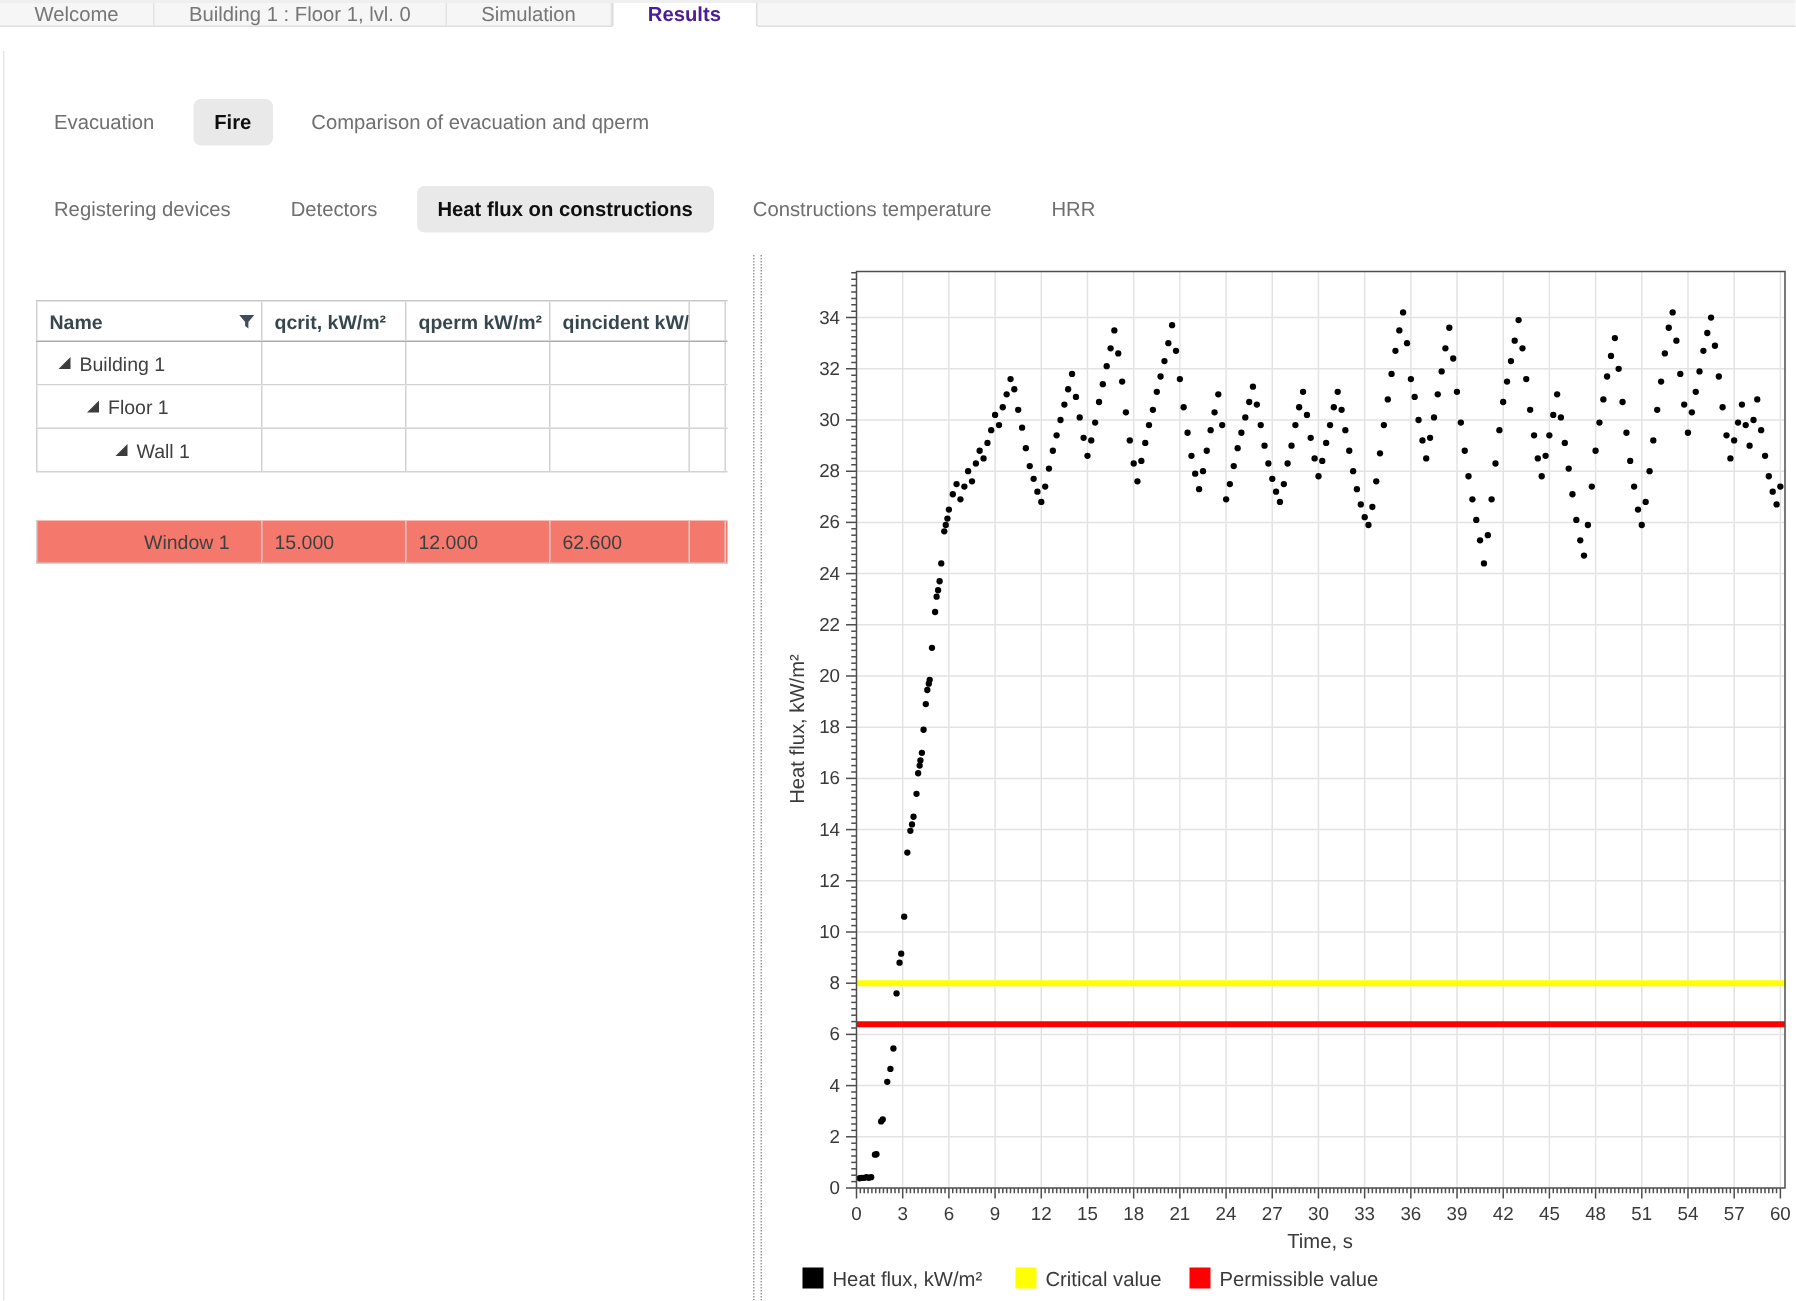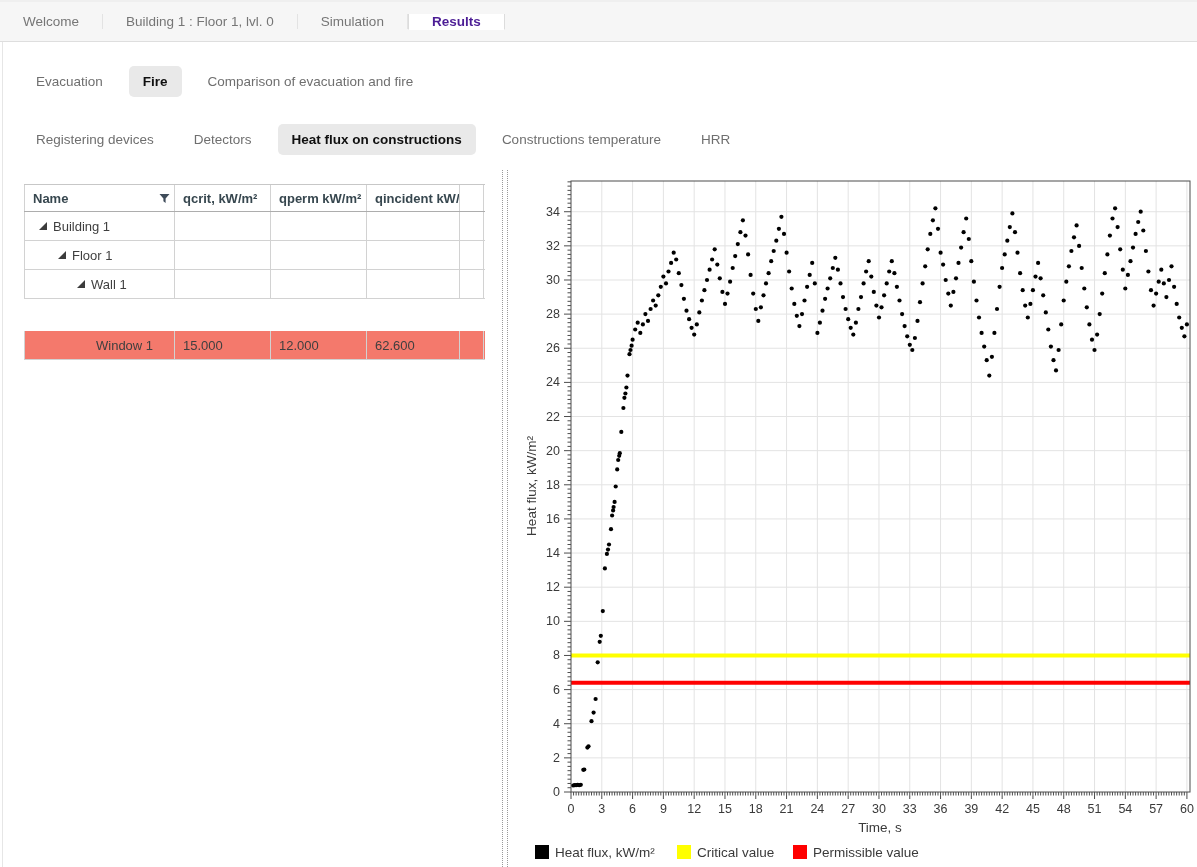--- a/index.html
+++ b/index.html
@@ -3,23 +3,23 @@
 <meta charset="utf-8">
 <style>
   * { box-sizing: border-box; }
   html,body { margin:0; padding:0; }
   body {
     width:1197px; height:867px; position:relative; overflow:hidden;
     background:#ffffff; font-family:"Liberation Sans", sans-serif; color:#3f3f3f;
   }
   
   .tabbar {
-    position:absolute; top:0; left:0; right:0; height:42px;
+    position:absolute; top:0; left:0; right:0; height:18px;
     background:#f6f6f6; border-top:2px solid #efefef; border-bottom:1px solid #dedede;
-    display:flex; align-items:center;
+    display:flex; align-items:flex-end;
   }
   .wtab {
     padding:0 23px; display:flex; align-items:center; font-size:13.5px; color:#767676;
     border-right:1px solid #e3e3e3; cursor:default; white-space:nowrap;
   }
   .wtab.active {
     background:#ffffff; color:#4c1d95; font-weight:bold;
     border-left:1px solid #dcdcdc; border-right:1px solid #dcdcdc;
     margin-bottom:-1px; border-bottom:1px solid #ffffff;
   }
@@ -29,21 +29,21 @@
   .pillrow { position:absolute; left:22px; display:flex; gap:12px; align-items:center; }
   .pillrow.mode { top:66px; }
   .pillrow.fire { top:124px; }
   .pill {
     padding:8px 14px; font-size:13.5px; color:#6f6f6f; border-radius:5px;
     white-space:nowrap; cursor:default;
   }
   .pill.active { background:#e9e9e9; color:#0f0f0f; font-weight:bold;text-align:right; }
 
   
-  .tree-table { position:absolute; left:24px; top:184px; width:461px; font-size:13px; }
+  .tree-table { position:absolute; left:24px; top:200px; width:461px; font-size:13px; }
   .trow { display:flex; height:29px; border-bottom:1px solid #d2d2d2; background:#fff; }
   .trow.header {
     height:28px; border-top:1px solid #c7c7c7; border-bottom:1px solid #adadad;
     font-weight:bold; color:#37474f;
   }
   .trow.selected { background:#e6e6e6; }
   .trow.exceeded { background:#f4796c;margin-top:32px; }
   .tcell {
     flex:none; border-right:1px solid #d2d2d2; display:flex; align-items:center;
     padding:0 4px 0 8px; overflow:hidden; white-space:nowrap; position:relative;
@@ -75,21 +75,21 @@
 <div class="tabbar" id="window-tab-bar">
     <div class="wtab">Welcome</div>
     <div class="wtab">Building 1 : Floor 1, lvl. 0</div>
     <div class="wtab">Simulation</div>
     <div class="wtab active">Results</div>
   </div>
 
 <div class="pillrow mode" id="mode-tabs">
     <div class="pill">Evacuation</div>
     <div class="pill active">Fire</div>
-    <div class="pill">Comparison of evacuation and fire</div>
+    <div class="pill">Comparison of evacuation and qperm</div>
   </div>
 
 <div class="pillrow fire" id="fire-tabs">
     <div class="pill">Registering devices</div>
     <div class="pill">Detectors</div>
     <div class="pill active">Heat flux on constructions</div>
     <div class="pill">Constructions temperature</div>
     <div class="pill">HRR</div>
   </div>
 

